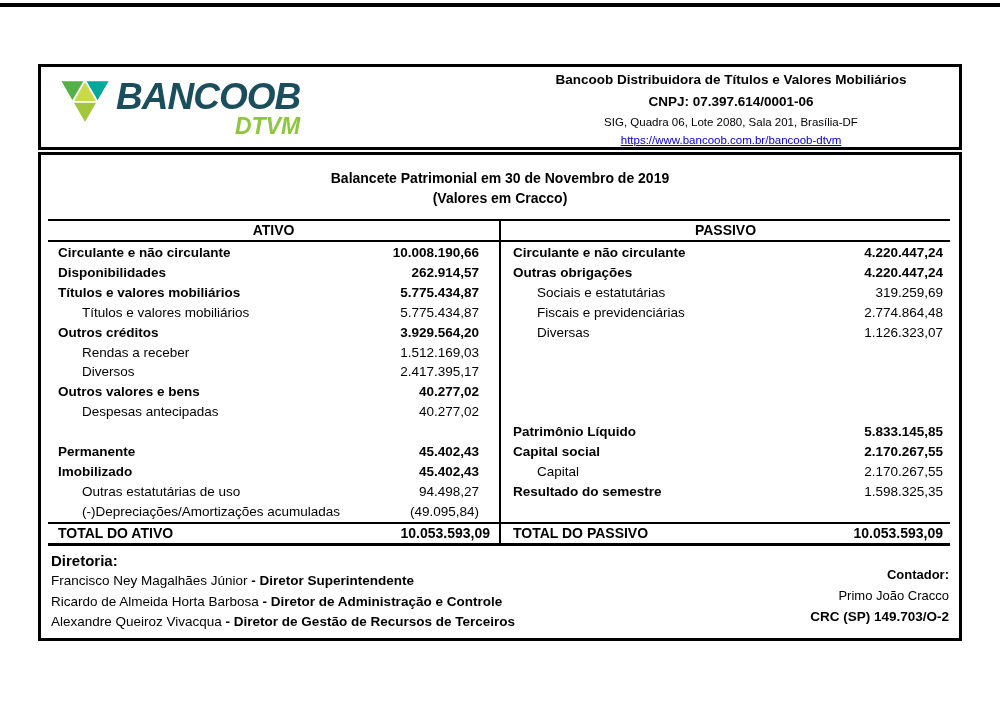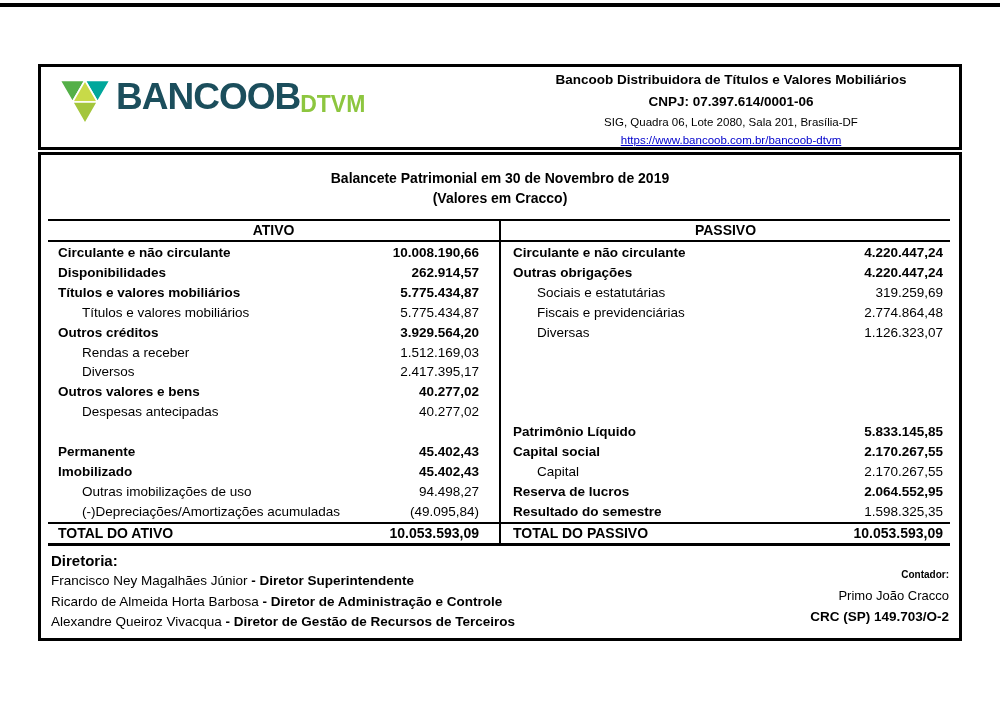--- a/index.html
+++ b/index.html
@@ -6,21 +6,21 @@
   .page{
     position:relative;width:1000px;height:707px;background:#ffffff;
     font-family:"Liberation Sans", sans-serif;color:#000;overflow:hidden;
   }
   .top-rule{position:absolute;left:0;top:3px;width:1000px;height:4px;background:#000;}
 
   
   .header-box{position:absolute;left:38px;top:64px;width:918px;height:80px;border:3px solid #000;background:#fff;}
   .logo{position:absolute;left:19px;top:12px;display:flex;align-items:flex-start;}
   .logo svg{display:block;}
-  .logo-text{margin-left:6px;display:flex;align-items:flex-end;}
+  .logo-text{margin-left:6px;display:flex;flex-direction:column;align-items:flex-end;font-style:italic;}
   .brand{font-size:37px;font-weight:bold;color:#1b4e5c;letter-spacing:-1px;line-height:36px;}
   .brand-sub{font-size:23px;font-weight:bold;color:#8dc63f;letter-spacing:0px;line-height:22px;margin-top:0px;}
   .header-info{position:absolute;left:465px;top:3px;width:450px;text-align:center;}
   .company-name{font-size:13.5px;font-weight:bold;margin-top:2px;}
   .cnpj{font-size:13.5px;font-weight:bold;margin-top:7px;}
   .address{font-size:11.5px;margin-top:7px;}
   .website{font-size:11.5px;color:#0000cc;display:inline-block;margin-top:6px;}
 
   
   .main-box{position:absolute;left:38px;top:152px;width:918px;height:483px;border:3px solid #000;background:#fff;}
@@ -41,29 +41,29 @@
   .rows{position:absolute;top:88px;}
   .rows.left{left:7px;width:451px;}
   .rows.right{left:460px;width:449px;}
   .trow{height:19.92px;display:flex;justify-content:space-between;align-items:center;font-size:13.5px;line-height:19.92px;white-space:nowrap;}
   .rows.left  .trow{padding-left:10px;padding-right:20px;}
   .rows.right .trow{padding-left:12px;padding-right:7px;}
   .trow .tlabel.indent{padding-left:24px;}
   .b{font-weight:bold;}
 
   .total-row{position:absolute;top:369px;height:18px;display:flex;justify-content:space-between;align-items:center;font-size:14px;font-weight:bold;line-height:18px;}
-  .total-row.left{left:7px;width:451px;padding-left:10px;padding-right:20px;box-sizing:border-box;}
+  .total-row.left{left:7px;width:451px;padding-left:10px;padding-right:9px;box-sizing:border-box;}
   .total-row.right{left:460px;width:449px;padding-left:12px;padding-right:7px;box-sizing:border-box;gap:35px;}
 
   
   .footer-left{position:absolute;left:10px;top:396px;}
   .diretoria-label{font-size:15px;font-weight:bold;line-height:20px;}
   .director-line{font-size:13.5px;line-height:20.5px;}
   .footer-right{position:absolute;right:10px;top:409px;text-align:right;}
-  .contador-label{font-size:10px;font-weight:bold;line-height:21px;}
+  .contador-label{font-size:13px;font-weight:bold;line-height:21px;}
   .contador-name{font-size:13px;line-height:21px;}
   .contador-crc{font-size:13.5px;font-weight:bold;line-height:21px;}
 </style>
 </head>
 <body>
 
 <div class="page">
   <div class="top-rule"></div>
 
   <div class="header-box">
@@ -145,21 +145,21 @@
         </div>
         <div class="trow">
           <span class="tlabel b">Permanente</span>
           <span class="tvalue b">45.402,43</span>
         </div>
         <div class="trow">
           <span class="tlabel b">Imobilizado</span>
           <span class="tvalue b">45.402,43</span>
         </div>
         <div class="trow">
-          <span class="tlabel indent">Outras imobilizações de uso</span>
+          <span class="tlabel indent">Outras estatutárias de uso</span>
           <span class="tvalue">94.498,27</span>
         </div>
         <div class="trow">
           <span class="tlabel indent">(-)Depreciações/Amortizações acumuladas</span>
           <span class="tvalue">(49.095,84)</span>
         </div>
       </div>
     <div class="rows right" id="passivo-rows">
         <div class="trow">
           <span class="tlabel b">Circulante e não circulante</span>
@@ -201,24 +201,20 @@
           <span class="tlabel b">Patrimônio Líquido</span>
           <span class="tvalue b">5.833.145,85</span>
         </div>
         <div class="trow">
           <span class="tlabel b">Capital social</span>
           <span class="tvalue b">2.170.267,55</span>
         </div>
         <div class="trow">
           <span class="tlabel indent">Capital</span>
           <span class="tvalue">2.170.267,55</span>
-        </div>
-        <div class="trow">
-          <span class="tlabel b">Reserva de lucros</span>
-          <span class="tvalue b">2.064.552,95</span>
         </div>
         <div class="trow">
           <span class="tlabel b">Resultado do semestre</span>
           <span class="tvalue">1.598.325,35</span>
         </div>
       </div>
 
     <div class="total-row left">
       <span>TOTAL DO ATIVO</span>
       <span>10.053.593,09</span>

